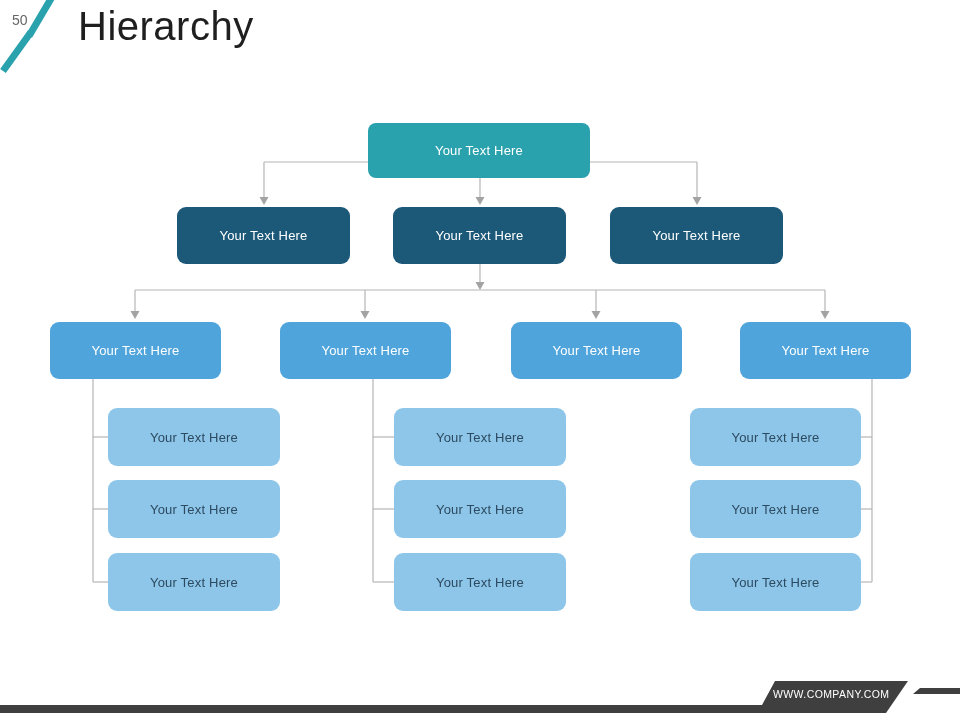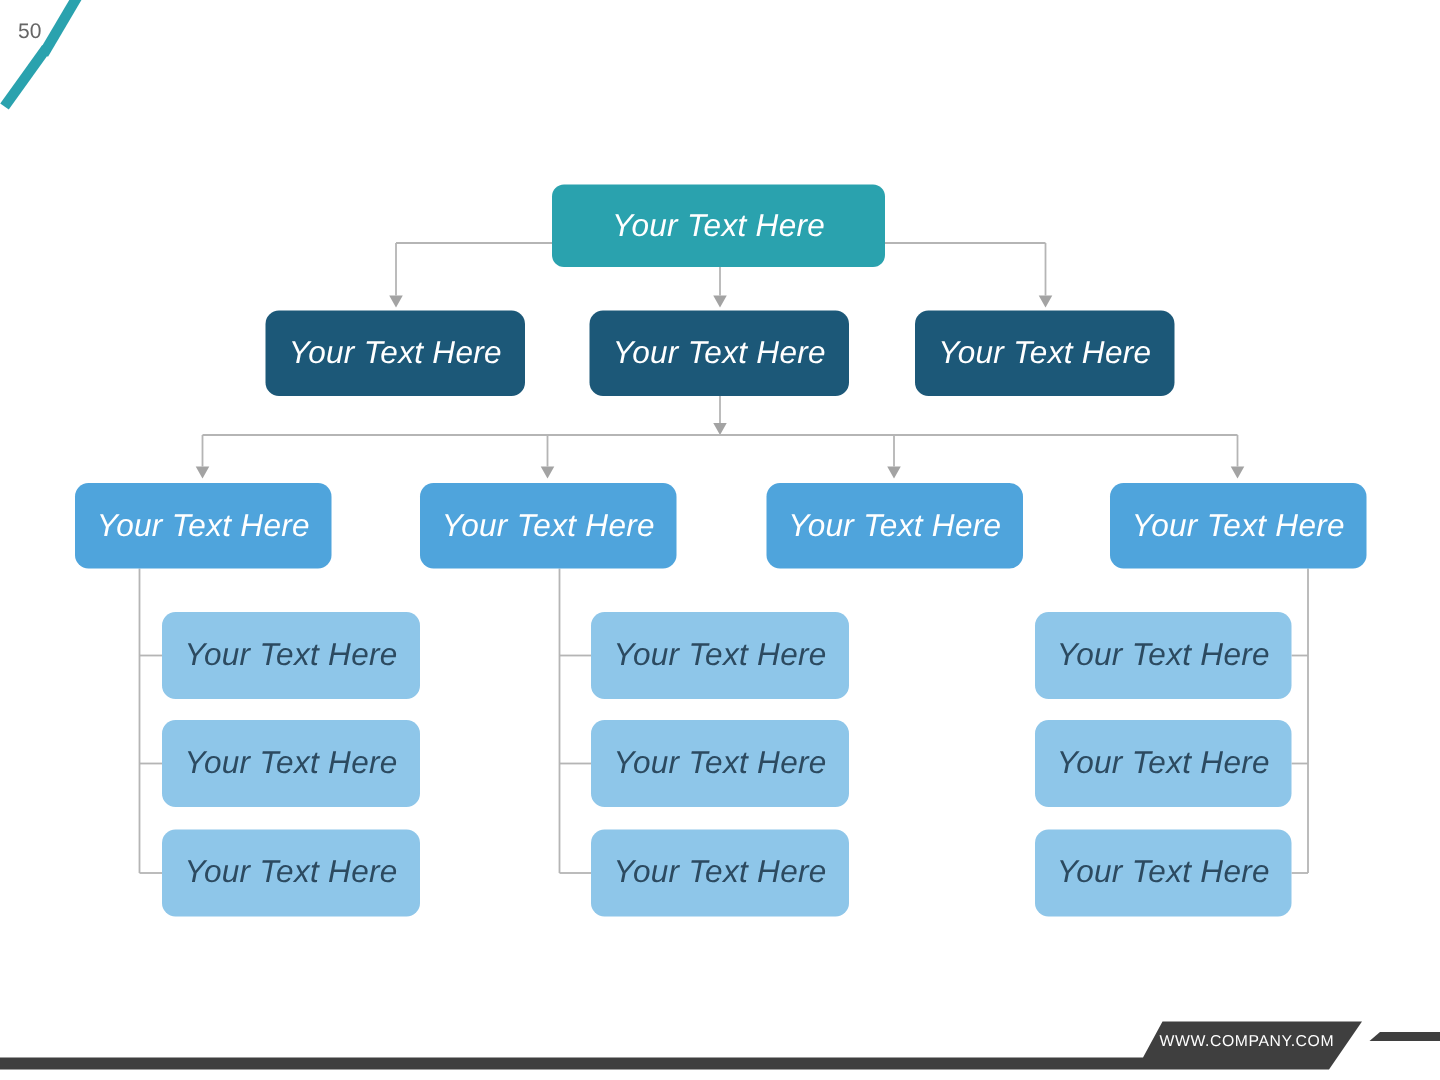--- a/index.html
+++ b/index.html
@@ -17,23 +17,22 @@
   }
   svg.deco{position:absolute;left:0;top:0;z-index:1;}
   
   svg.connectors{position:absolute;left:0;top:0;z-index:0;}
   .cline{stroke:var(--connector,#b5b5b5);stroke-width:1.2;fill:none;}
   .carrow{fill:var(--arrow,#a3a3a3);}
   .slash{stroke:var(--teal,#2AA2AE);stroke-width:7;}
   
   .node{
     position:absolute;display:flex;align-items:center;justify-content:center;
-    border-radius:9px;font-size:21px;color:#ffffff;text-align:center;z-index:2;
+    border-radius:9px;font-size:13px;color:#ffffff;text-align:center;z-index:2;
     letter-spacing:0.2px;
-    font-style:italic;
   }
   .l1{background:var(--teal,#2AA2AE);border-radius:8px;}
   .l2{background:var(--navy,#1C5878);}
   .l3{background:var(--blue,#4FA4DC);}
   .l4{background:var(--light-blue,#8EC6E9);color:var(--node-text-dark,#2C4A60);}
   
   .footer-shapes{position:absolute;left:0;top:0;z-index:2;}
   .fbar{fill:var(--footer-bar,#3F3F3F);}
   .footer-url{
     position:absolute;left:773px;top:688px;width:126px;z-index:3;
@@ -43,20 +42,21 @@
 </head>
 <body>
 
 <div class="slide">
 
   <svg class="deco" width="70" height="110" viewBox="0 0 70 110">
     <line class="slash" x1="29" y1="36" x2="52" y2="-3"></line>
     <line class="slash" x1="3" y1="71" x2="31" y2="32"></line>
   </svg>
   <div class="page-number">50</div>
+  <h1 class="slide-title">Hierarchy</h1>
 
   <svg class="connectors" width="960" height="720" viewBox="0 0 960 720">
 
     <path class="cline" d="M264,162 H697"></path>
     <path class="cline" d="M264,162 V197"></path>
     <path class="cline" d="M697,162 V197"></path>
     <path class="cline" d="M480,178 V197"></path>
     <polygon class="carrow" points="259.5,197 268.5,197 264,205"></polygon>
     <polygon class="carrow" points="475.5,197 484.5,197 480,205"></polygon>
     <polygon class="carrow" points="692.5,197 701.5,197 697,205"></polygon>

